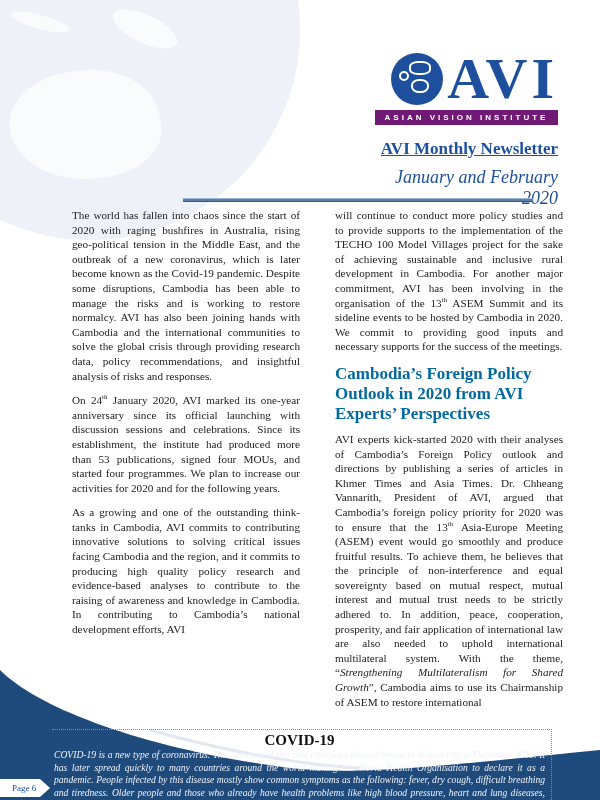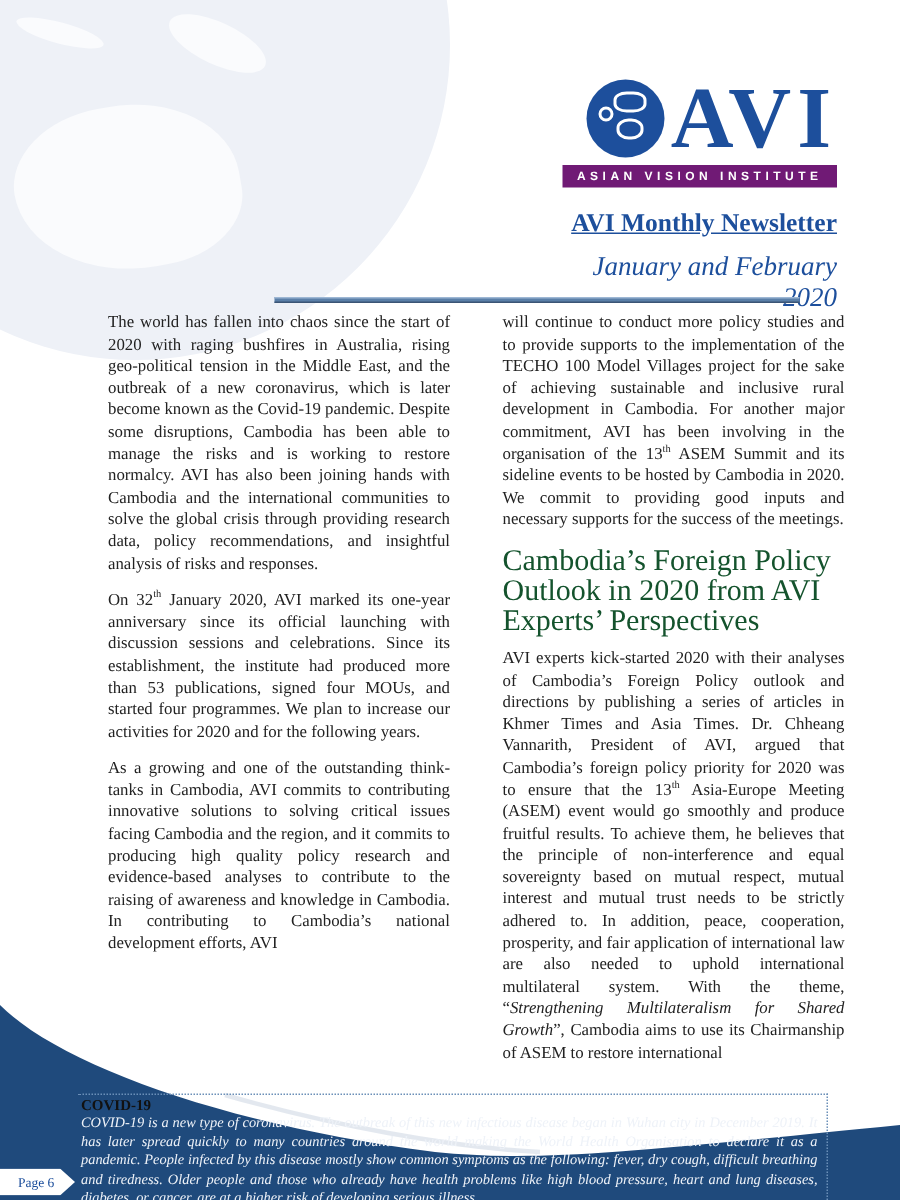--- a/index.html
+++ b/index.html
@@ -25,30 +25,30 @@
     .logo-band { background: #701a75; color: #fff; font-family: "Liberation Sans", sans-serif; font-size: 8px; font-weight: bold; letter-spacing: 3px; text-align: center; padding: 3px 0; margin-top: 4px; margin-left: 17px; }
     .nl-title { font-size: 17px; font-weight: bold; color: #1d4f9c; margin-top: 14px; text-decoration: underline; }
     .nl-date { font-size: 18px; font-style: italic; color: #1d4f9c; margin-top: 8px; }
 
     .rule { position: absolute; left: 183px; top: 198px; width: 350px; height: 4px; background: #5a7fa8; border-top: 1px solid #9db7d4; border-bottom: 1px solid #3b5575; z-index: 2; }
 
     .col { position: absolute; top: 208px; width: 228px; font-size: 11.2px; line-height: 14.6px; text-align: justify; z-index: 2; }
     .col-left { left: 72px; }
     .col-right { left: 309px; margin-left: 26px; }
     .col p { margin-bottom: 10px; }
-    .col h2 { font-size: 20px; font-weight: normal; line-height: 20px; margin: 4px 0 8px; text-align: left; color: #14532d; }
+    .col h2 { font-size: 17px; font-weight: bold; line-height: 20px; margin: 4px 0 8px; text-align: left; color: #0369a1; }
     sup { font-size: 7px; line-height: 0; }
 
     .bottom-wave { position: absolute; left: 0; bottom: 0; width: 600px; height: 200px; z-index: 1; }
     .covid-box {
       position: absolute; left: 52px; top: 729px; width: 500px; height: 71px;
       border-top: 1px dotted #6b8fb8; border-right: 1px dotted #6b8fb8;
       z-index: 3; padding: 2px 6px 0 2px;
     }
-    .covid-title { text-align: left; font-size: 10px; font-weight: bold; color: #111; }
+    .covid-title { text-align: center; font-size: 15px; font-weight: bold; color: #111; }
     .covid-text { font-size: 9.6px; line-height: 12.6px; font-style: italic; color: #eef2f8; text-align: justify; }
     .page-tag {
       position: absolute; left: 0; top: 779px; width: 50px; height: 18px;
       background: #fff; z-index: 4; font-size: 9px; color: #1d4f9c;
       display: flex; align-items: center; padding-left: 12px;
       clip-path: polygon(0 0, 80% 0, 100% 50%, 80% 100%, 0 100%);
     }
   </style>
 </head>
 <body>
@@ -70,21 +70,21 @@
   </div>
   <div class="logo-band">ASIAN VISION INSTITUTE</div>
   <div class="nl-title">AVI Monthly Newsletter</div>
   <div class="nl-date">January and February 2020</div>
 </div>
 
 <div class="rule"></div>
 
 <div class="col col-left">
   <p>The world has fallen into chaos since the start of 2020 with raging bushfires in Australia, rising geo-political tension in the Middle East, and the outbreak of a new coronavirus, which is later become known as the Covid-19 pandemic. Despite some disruptions, Cambodia has been able to manage the risks and is working to restore normalcy. AVI has also been joining hands with Cambodia and the international communities to solve the global crisis through providing research data, policy recommendations, and insightful analysis of risks and responses.</p>
-  <p><span>On 32</span><sup>th</sup><span> January 2020, AVI marked its one-year anniversary since its official launching with discussion sessions and celebrations. Since its establishment, the institute had produced more than 53 publications, signed four MOUs, and started four programmes. We plan to increase our activities for 2020 and for the following years.</span></p>
+  <p><span>On 24</span><sup>th</sup><span> January 2020, AVI marked its one-year anniversary since its official launching with discussion sessions and celebrations. Since its establishment, the institute had produced more than 53 publications, signed four MOUs, and started four programmes. We plan to increase our activities for 2020 and for the following years.</span></p>
   <p>As a growing and one of the outstanding think-tanks in Cambodia, AVI commits to contributing innovative solutions to solving critical issues facing Cambodia and the region, and it commits to producing high quality policy research and evidence-based analyses to contribute to the raising of awareness and knowledge in Cambodia. In contributing to Cambodia’s national development efforts, AVI</p>
 </div>
 
 <div class="col col-right">
   <p><span>will continue to conduct more policy studies and to provide supports to the implementation of the TECHO 100 Model Villages project for the sake of achieving sustainable and inclusive rural development in Cambodia. For another major commitment, AVI has been involving in the organisation of the 13</span><sup>th</sup><span> ASEM Summit and its sideline events to be hosted by Cambodia in 2020. We commit to providing good inputs and necessary supports for the success of the meetings.</span></p>
   <h2>Cambodia’s Foreign Policy Outlook in 2020 from AVI Experts’ Perspectives</h2>
   <p><span>AVI experts kick-started 2020 with their analyses of Cambodia’s Foreign Policy outlook and directions by publishing a series of articles in Khmer Times and Asia Times. Dr. Chheang Vannarith, President of AVI, argued that Cambodia’s foreign policy priority for 2020 was to ensure that the 13</span><sup>th</sup><span> Asia-Europe Meeting (ASEM) event would go smoothly and produce fruitful results. To achieve them, he believes that the principle of non-interference and equal sovereignty based on mutual respect, mutual interest and mutual trust needs to be strictly adhered to. In addition, peace, cooperation, prosperity, and fair application of international law are also needed to uphold international multilateral system. With the theme, “</span><i>Strengthening Multilateralism for Shared Growth</i><span>”, Cambodia aims to use its Chairmanship of ASEM to restore international</span></p>
 </div>
 
 <svg class="bottom-wave" viewBox="0 0 600 200" preserveAspectRatio="none">

